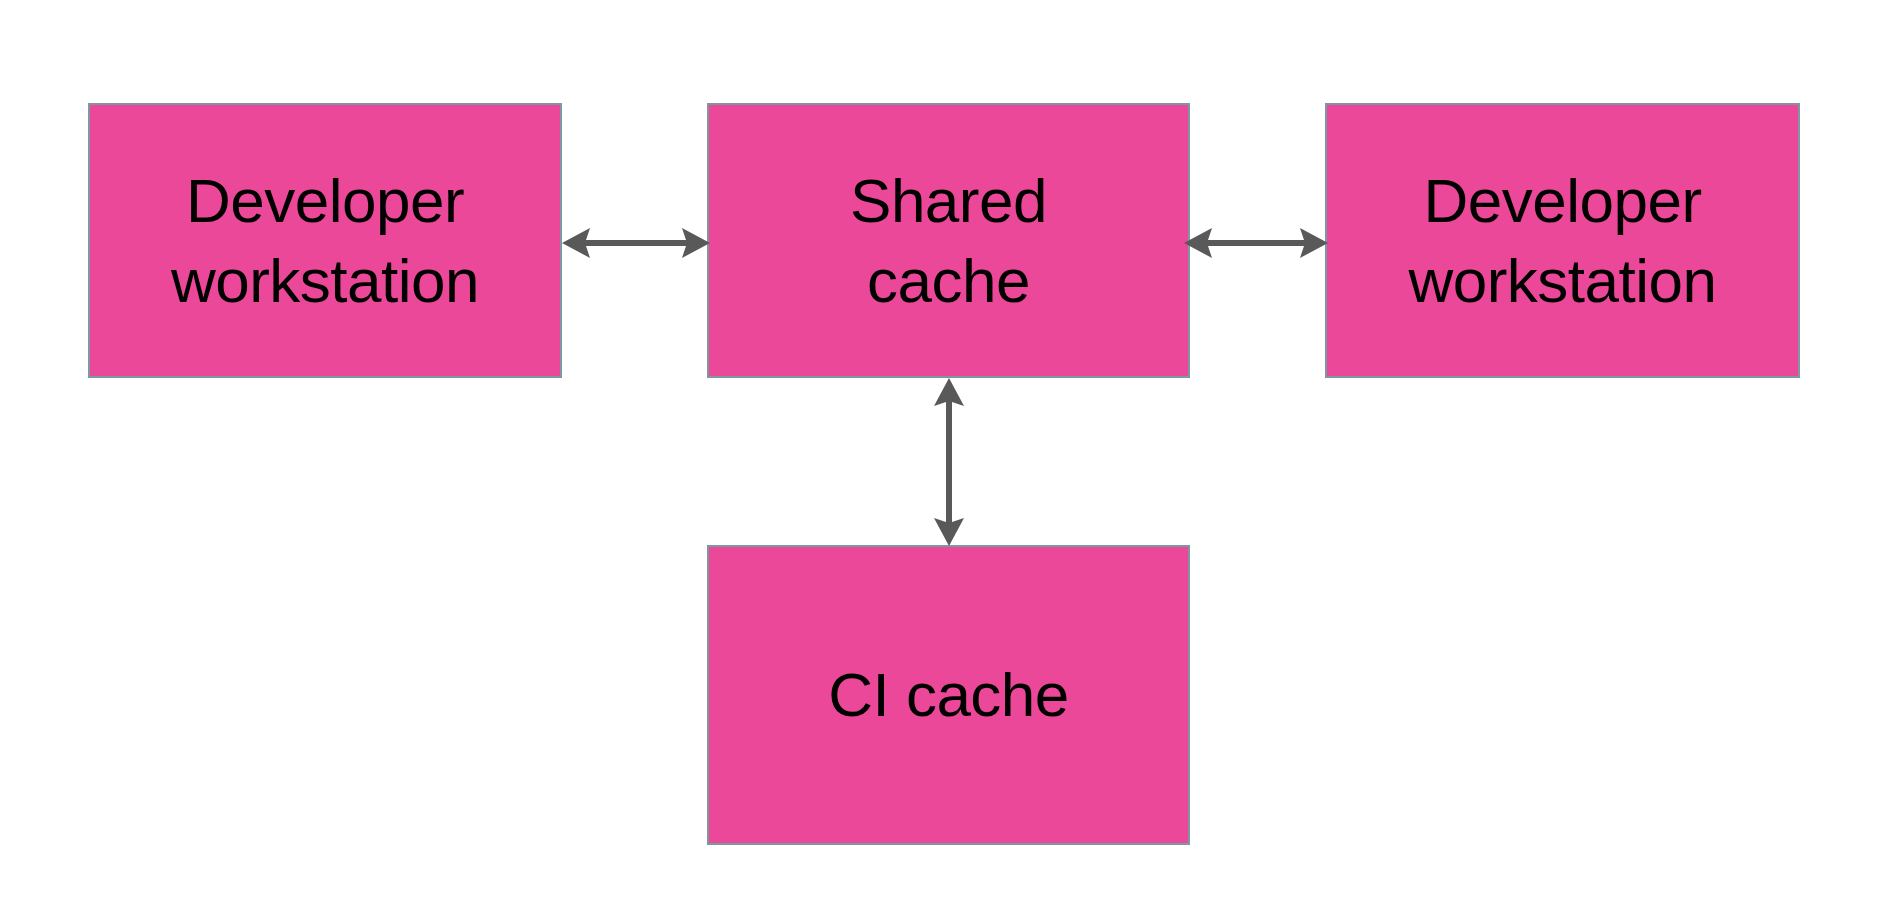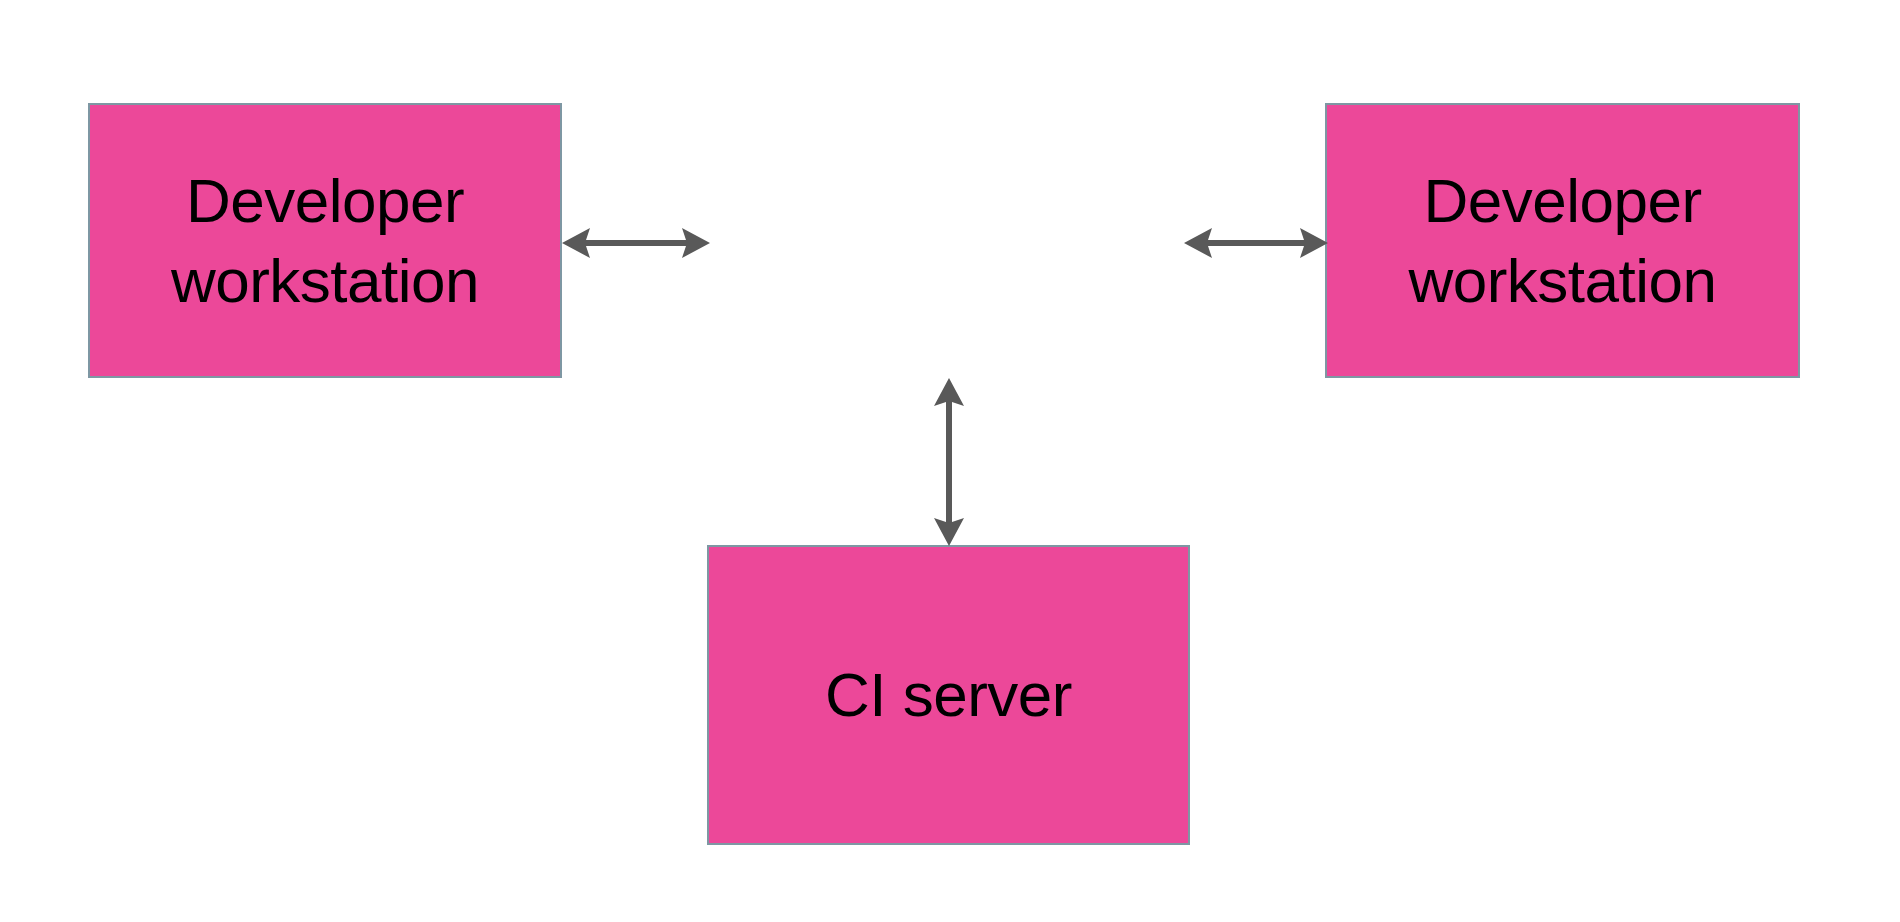--- a/index.html
+++ b/index.html
@@ -58,28 +58,32 @@
 </head>
 <body>
 
 <div id="canvas">
 
   <div class="node" id="node-dev-left">
     <span class="node-label">Developer
 workstation</span>
   </div>
 
+  <div class="node" id="node-shared">
+    <span class="node-label">Shared
+cache</span>
+  </div>
 
   <div class="node" id="node-dev-right">
     <span class="node-label">Developer
 workstation</span>
   </div>
 
   <div class="node" id="node-ci">
-    <span class="node-label">CI server</span>
+    <span class="node-label">CI cache</span>
   </div>
 
   <div class="edge" id="edge-left">
     <svg width="152" height="62" viewBox="0 0 152 62">
       <path d="M2 31 L30 16 L26 28 L126 28 L122 16 L150 31 L122 46 L126 34 L26 34 L30 46 Z" fill="#595959"></path>
     </svg>
   </div>
 
   <div class="edge" id="edge-right">
     <svg width="148" height="62" viewBox="0 0 148 62">

